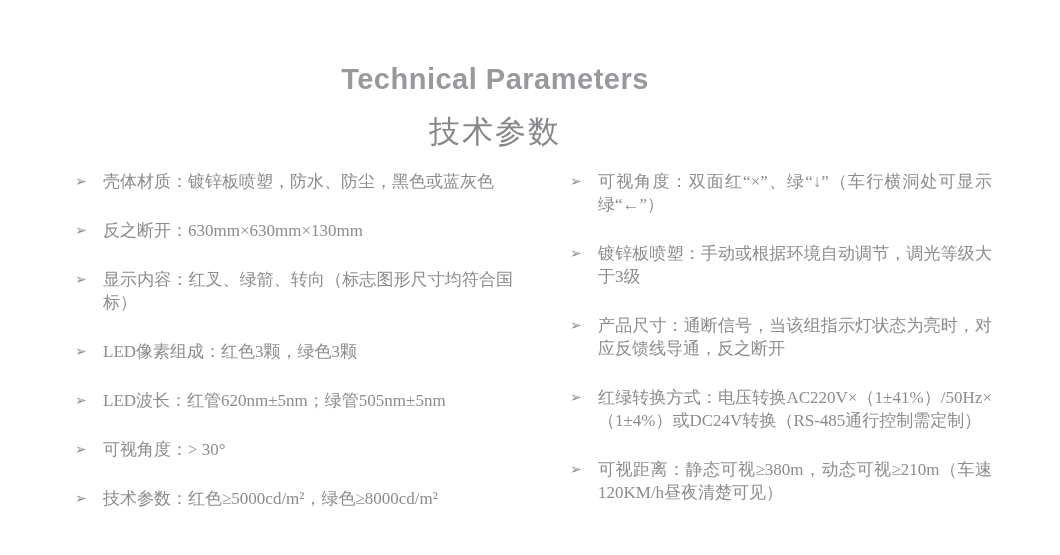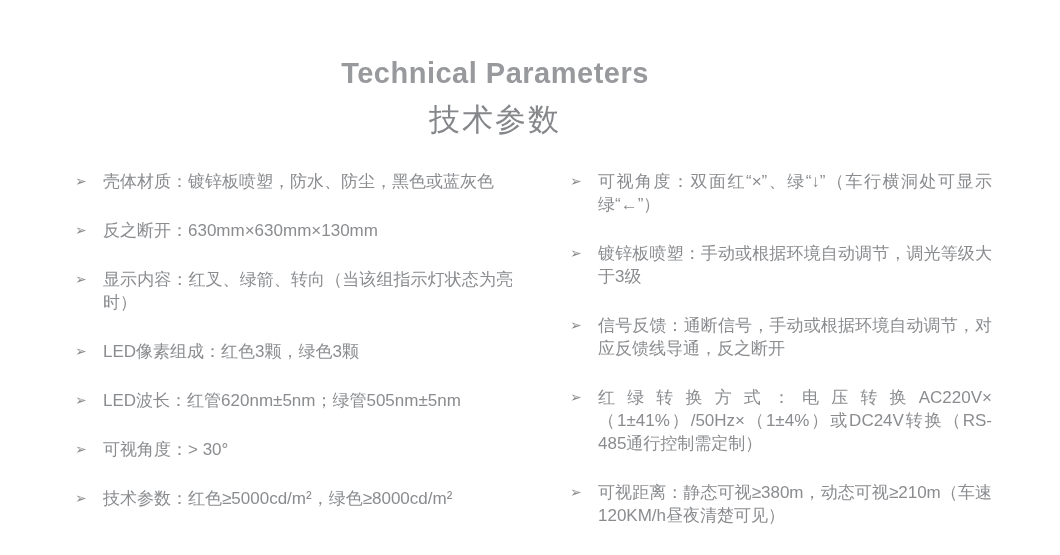--- a/index.html
+++ b/index.html
@@ -8,37 +8,37 @@
     position: relative;
     width: 1060px;
     height: 555px;
     background: #ffffff;
     overflow: hidden;
     font-family: "Liberation Sans", "DejaVu Sans", sans-serif;
   }
   .header {
     position: absolute;
     left: 0;
-    top: 56px;
+    top: 62px;
     width: 990px;
     text-align: center;
   }
   .title-en {
     font-size: 29px;
     font-weight: bold;
     letter-spacing: 0.5px;
     color: #97999c;
     line-height: 34px;
   }
   .title-zh {
     font-size: 31px;
     font-weight: 400;
     color: #85878a;
     line-height: 38px;
-    margin-top: 11px;
+    margin-top: 17px;
     letter-spacing: 2px;
   }
   .col {
     position: absolute;
     top: 170px;
   }
   .col-left  { left: 75px;  width: 438px; }
   .col-right { left: 570px; width: 422px; }
   .spec-item {
     display: flex;
@@ -53,20 +53,21 @@
     width: 28px;
     font-size: 14px;
     line-height: 23px;
     color: #8a8c8f;
     user-select: none;
   }
   .spec-text {
     flex: 1 1 auto;
     text-align: justify;
     text-justify: inter-ideograph;
+    font-family: Liberation Serif, serif;
   }
 </style>
 </head>
 <body>
 
 <div class="page">
 
   <div class="header">
     <div class="title-en">Technical Parameters</div>
     <div class="title-zh">技术参数</div>
@@ -79,21 +80,21 @@
         <span class="spec-text">壳体材质：镀锌板喷塑，防水、防尘，黑色或蓝灰色</span>
       </div>
 
       <div class="spec-item">
         <span class="bullet">➢</span>
         <span class="spec-text">反之断开：630mm×630mm×130mm</span>
       </div>
 
       <div class="spec-item">
         <span class="bullet">➢</span>
-        <span class="spec-text">显示内容：红叉、绿箭、转向（当该组指示灯状态为亮时）</span>
+        <span class="spec-text">显示内容：红叉、绿箭、转向（标志图形尺寸均符合国标）</span>
       </div>
 
       <div class="spec-item">
         <span class="bullet">➢</span>
         <span class="spec-text">LED像素组成：红色3颗，绿色3颗</span>
       </div>
 
       <div class="spec-item">
         <span class="bullet">➢</span>
         <span class="spec-text">LED波长：红管620nm±5nm；绿管505nm±5nm</span>
@@ -117,21 +118,21 @@
         <span class="spec-text">可视角度：双面红“×”、绿“↓”（车行横洞处可显示绿“←”）</span>
       </div>
 
       <div class="spec-item">
         <span class="bullet">➢</span>
         <span class="spec-text">镀锌板喷塑：手动或根据环境自动调节，调光等级大于3级</span>
       </div>
 
       <div class="spec-item">
         <span class="bullet">➢</span>
-        <span class="spec-text">信号反馈：通断信号，手动或根据环境自动调节，对应反馈线导通，反之断开</span>
+        <span class="spec-text">产品尺寸：通断信号，当该组指示灯状态为亮时，对应反馈线导通，反之断开</span>
       </div>
 
       <div class="spec-item">
         <span class="bullet">➢</span>
         <span class="spec-text">红绿转换方式：电压转换AC220V×（1±41%）/50Hz×（1±4%）或DC24V转换（RS-485通行控制需定制）</span>
       </div>
 
       <div class="spec-item">
         <span class="bullet">➢</span>
         <span class="spec-text">可视距离：静态可视≥380m，动态可视≥210m（车速120KM/h昼夜清楚可见）</span>

